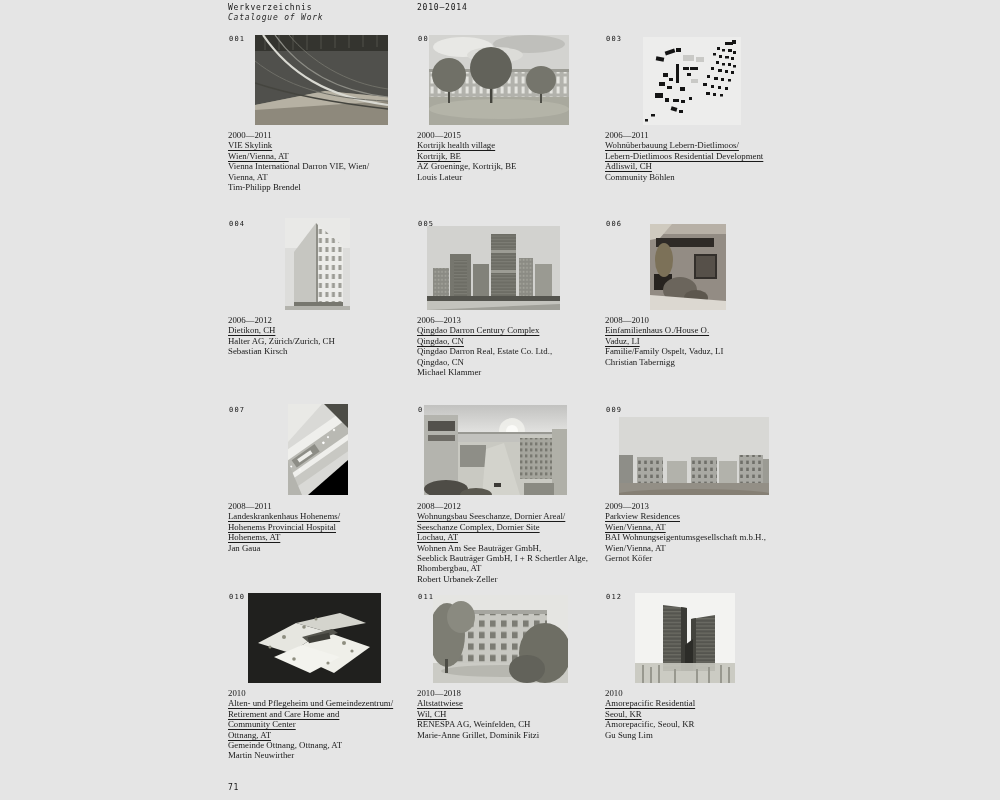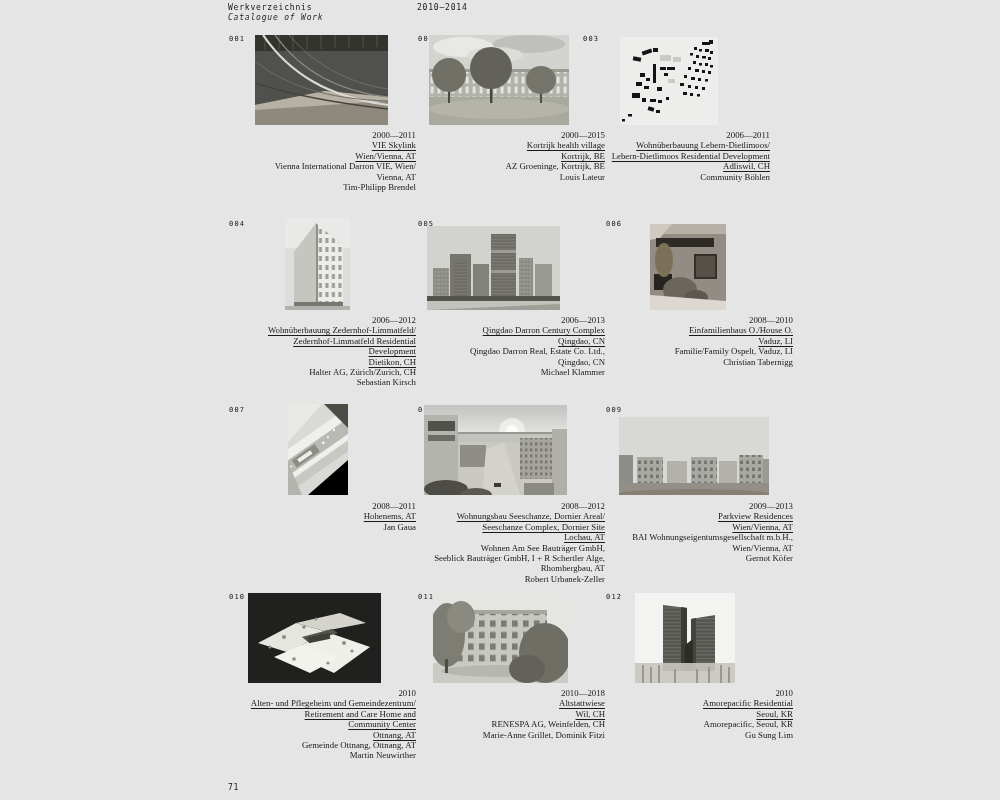--- a/index.html
+++ b/index.html
@@ -15,21 +15,21 @@
   .pagenum { position:absolute; left:228px; top:783px; }
 
   .entry { position:absolute; width:188px; height:186px;text-decoration:underline; }
   .num {
     position:absolute; left:1px; top:2px;
     font-family:"DejaVu Sans Mono", monospace; font-size:7px; letter-spacing:1.2px; color:#141414;
   }
   .img { position:absolute; overflow:hidden; background:#ddd; }
   .img svg { display:block; width:100%; height:100%; }
 
-  .meta { position:absolute; left:0; top:97px; width:188px; font-size:8.8px; line-height:10.4px; white-space:nowrap;text-align:right; }
+  .meta { position:absolute; left:0; top:97px; width:188px; font-size:8.8px; line-height:10.4px; white-space:nowrap; }
   .title > div, .loc {
     text-decoration:underline;
     text-decoration-thickness:0.6px;
     text-underline-offset:1.5px;
   }
 </style>
 </head>
 <body>
 
 <div id="page">
@@ -114,21 +114,21 @@
       <div class="loc">Kortrijk, BE</div>
       <div>
           <div>AZ Groeninge, Kortrijk, BE</div>
         </div>
       <div>
           <div>Louis Lateur</div>
         </div>
     </div>
   </div>
 
-  <div class="entry" style="left:582px;top:33px">
+  <div class="entry" style="left:605px;top:33px">
     <div class="num">003</div>
     <div class="img" style="left:38px;top:4px;width:98px;height:88px;background:#ededec">
       <svg viewBox="0 0 98 88" preserveAspectRatio="none">
         <rect width="98" height="88" fill="#ededec"></rect>
         <g fill="#c9c9c6">
           <rect x="40" y="18" width="11" height="6"></rect>
             <rect x="53" y="20" width="8" height="5"></rect>
             <rect x="48" y="42" width="7" height="4"></rect>
         </g>
         <g fill="#141414">
@@ -212,25 +212,20 @@
         <rect width="65" height="30" fill="#e9e9e7"></rect>
         <polygon points="31,5 9,34 9,88 31,88" fill="#c6c6c1"></polygon>
         <polygon points="31,5 58,28 58,88 31,88" fill="url(#p4w)"></polygon>
         <polygon points="31,5 33,7 33,88 31,88" fill="#8f8f88"></polygon>
         <rect x="9" y="84" width="49" height="5" fill="#77776f"></rect>
         <rect y="88" width="65" height="4" fill="#b3b3ad"></rect>
       </svg>
     </div>
     <div class="meta">
       <div class="years">2006—2012</div>
-      <div class="title">
-          <div>Wohnüberbauung Zedernhof-Limmatfeld/</div>
-          <div>Zedernhof-Limmatfeld Residential</div>
-          <div>Development</div>
-        </div>
       <div class="loc">Dietikon, CH</div>
       <div>
           <div>Halter AG, Zürich/Zurich, CH</div>
         </div>
       <div>
           <div>Sebastian Kirsch</div>
         </div>
     </div>
   </div>
 
@@ -329,20 +324,24 @@
           <circle cx="-2" y="0" cy="44" r="1" fill="#ffffff"></circle>
         </g>
         <circle cx="12" cy="66" r="1.4" fill="#f5f5f2"></circle>
         <circle cx="46" cy="26" r="1.2" fill="#f5f5f2"></circle>
         <polygon points="36,0 60,0 60,24" fill="#4c4c46"></polygon>
         <polygon points="0,58 0,91 14,91" fill="#b4b4ae"></polygon>
       </svg>
     </div>
     <div class="meta">
       <div class="years">2008—2011</div>
+      <div class="title">
+          <div>Landeskrankenhaus Hohenems/</div>
+          <div>Hohenems Provincial Hospital</div>
+        </div>
       <div class="loc">Hohenems, AT</div>
       <div>
           <div>Jan Gaua</div>
         </div>
     </div>
   </div>
 
   <div class="entry" style="left:417px;top:404px">
     <div class="num">008</div>
     <div class="img" style="left:7px;top:1px;width:143px;height:90px">

